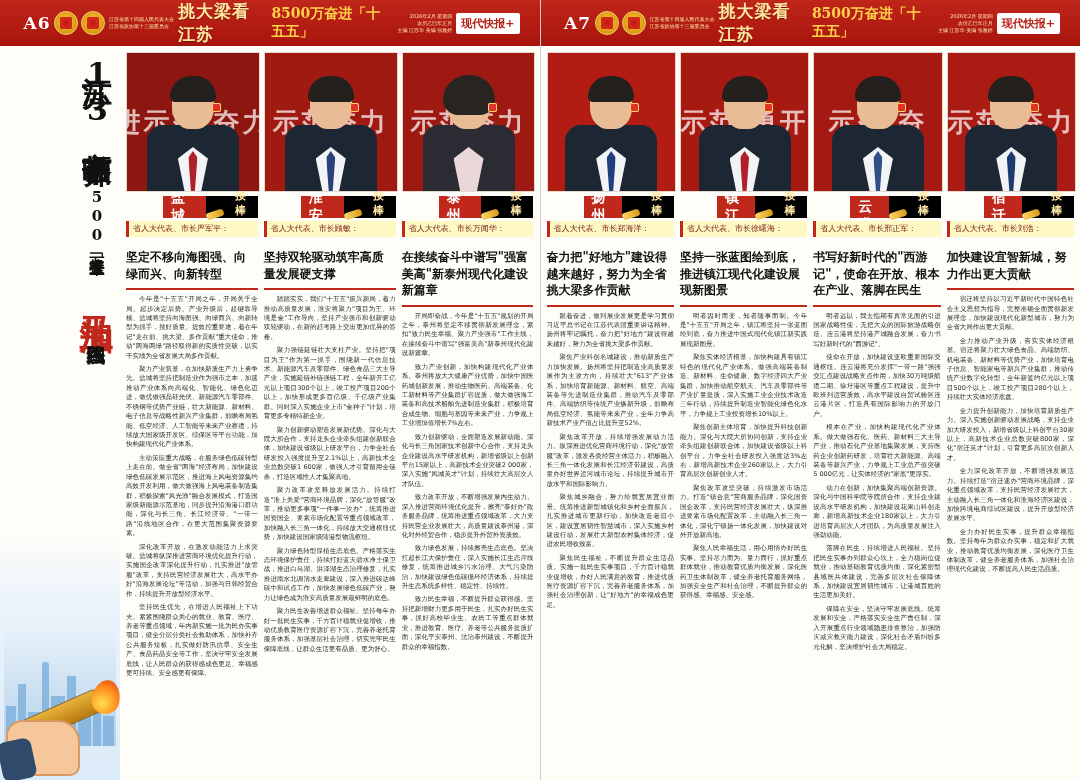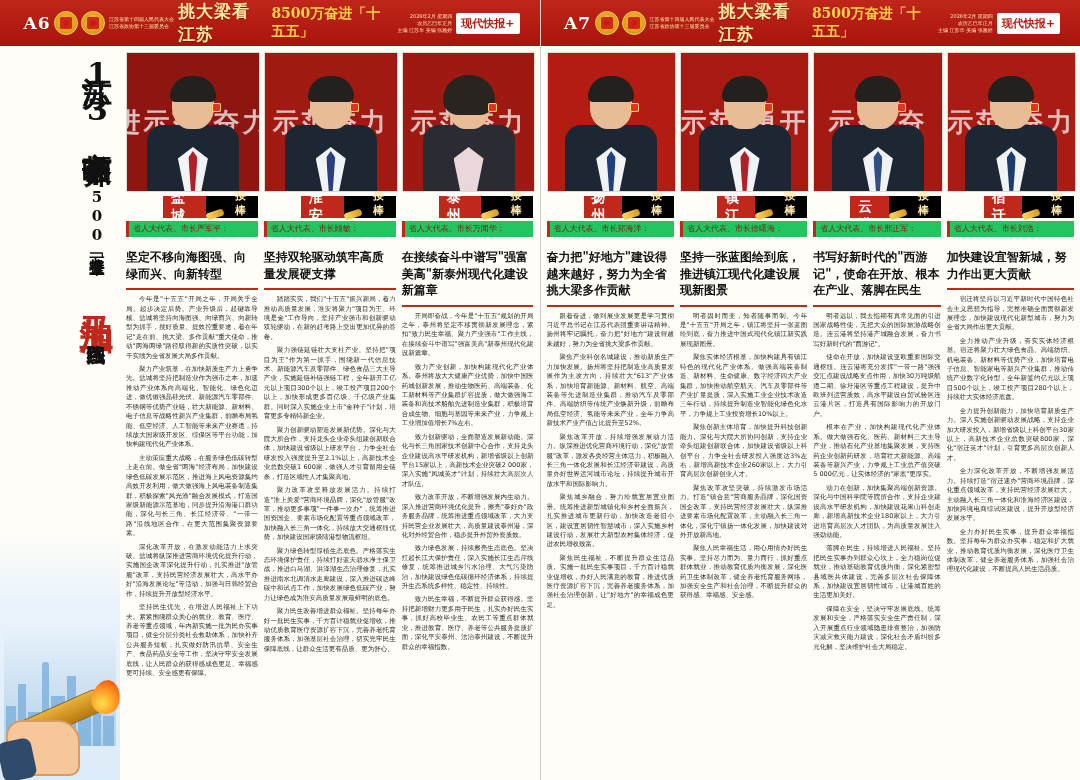--- a/index.html
+++ b/index.html
@@ -174,21 +174,21 @@
     flex:1;background:#000000;display:flex;align-items:flex-end;justify-content:flex-end;
     padding-right:6px;gap:11px;
   }
   .relay .baton{
     width:24px;height:7px;background:linear-gradient(90deg,#ffd76a,#d79a18);
     border-radius:3px;transform:rotate(-18deg);
   }
   .relay .rtxt{color:#ffe9a8;font-size:11px;font-weight:bold;font-family:"DejaVu Serif","Liberation Serif",serif;}
 
   .role{
-    margin-top:3px;background:#22c55e;color:#7a2017;font-size:8px;
+    margin-top:3px;background:#fef9c3;color:#7a2017;font-size:8px;
     padding:3px 4px;line-height:1.25;border-left:3px solid #c0281c;
   }
   .headline{
     margin-top:12px;font-family:"DejaVu Serif","Liberation Serif",serif;
     font-weight:bold;font-size:12px;line-height:1.38;color:#111;
   }
   .rule{height:2px;background:#c0281c;margin:6px 0 5px 0;}
   .bodytext{
     flex:1;font-size:6.5px;line-height:1.45;color:#2b2b2b;text-align:justify;
     overflow:hidden;

